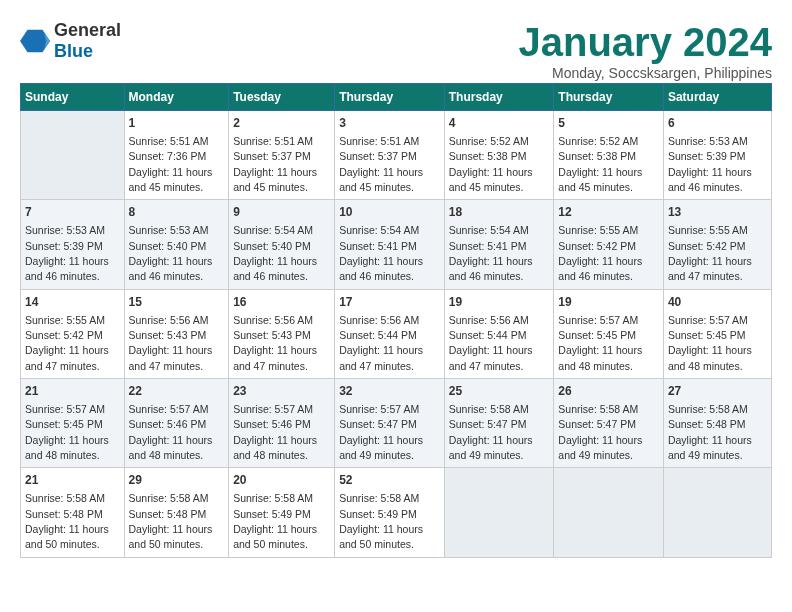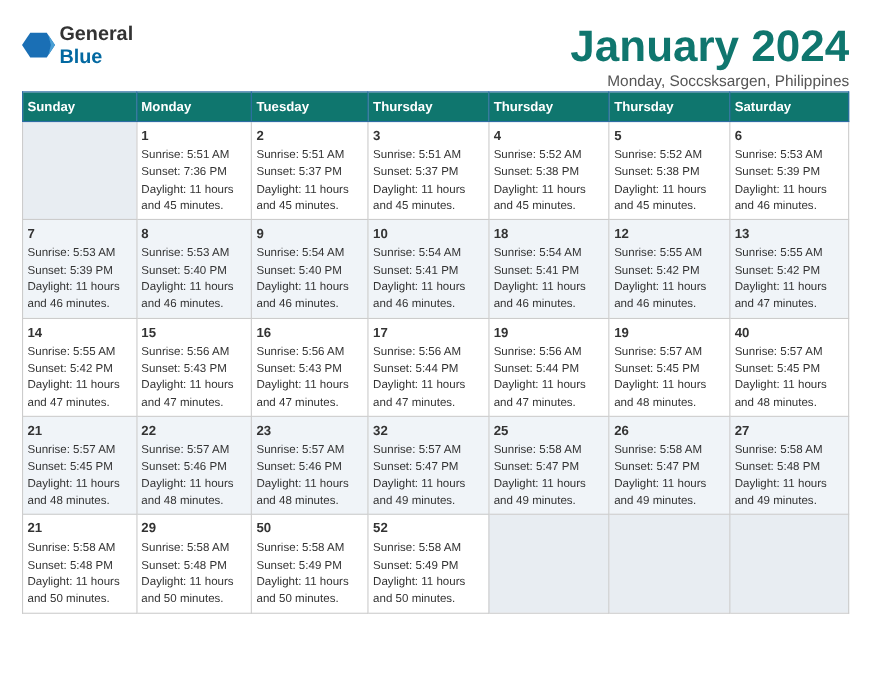--- a/index.html
+++ b/index.html
@@ -245,21 +245,21 @@
       </tr>
       <tr>
         <td><span class="day-num">21</span>
         <span class="day-info">Sunrise: 5:58 AM</span><br>
         <span class="day-info">Sunset: 5:48 PM</span><br>
         <span class="day-info">Daylight: 11 hours and 50 minutes.</span></td>
         <td><span class="day-num">29</span>
         <span class="day-info">Sunrise: 5:58 AM</span><br>
         <span class="day-info">Sunset: 5:48 PM</span><br>
         <span class="day-info">Daylight: 11 hours and 50 minutes.</span></td>
-        <td><span class="day-num">50</span>
+        <td><span class="day-num">20</span>
         <span class="day-info">Sunrise: 5:58 AM</span><br>
         <span class="day-info">Sunset: 5:49 PM</span><br>
         <span class="day-info">Daylight: 11 hours and 50 minutes.</span></td>
         <td><span class="day-num">52</span>
         <span class="day-info">Sunrise: 5:58 AM</span><br>
         <span class="day-info">Sunset: 5:49 PM</span><br>
         <span class="day-info">Daylight: 11 hours and 50 minutes.</span></td>
         <td class="empty-cell"></td>
         <td class="empty-cell"></td>
         <td class="empty-cell"></td>

